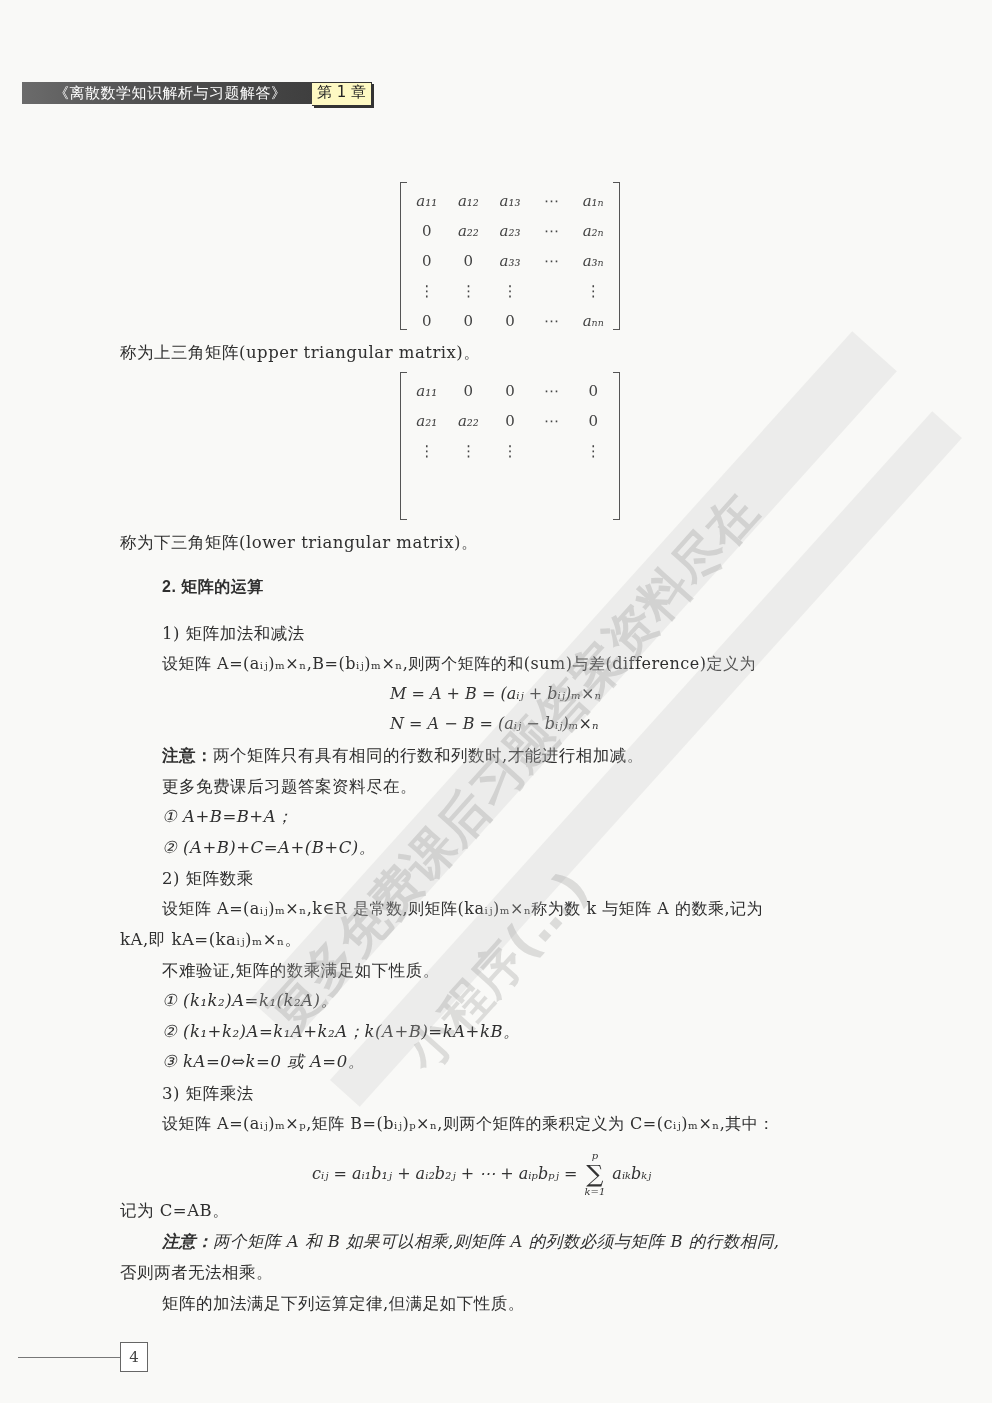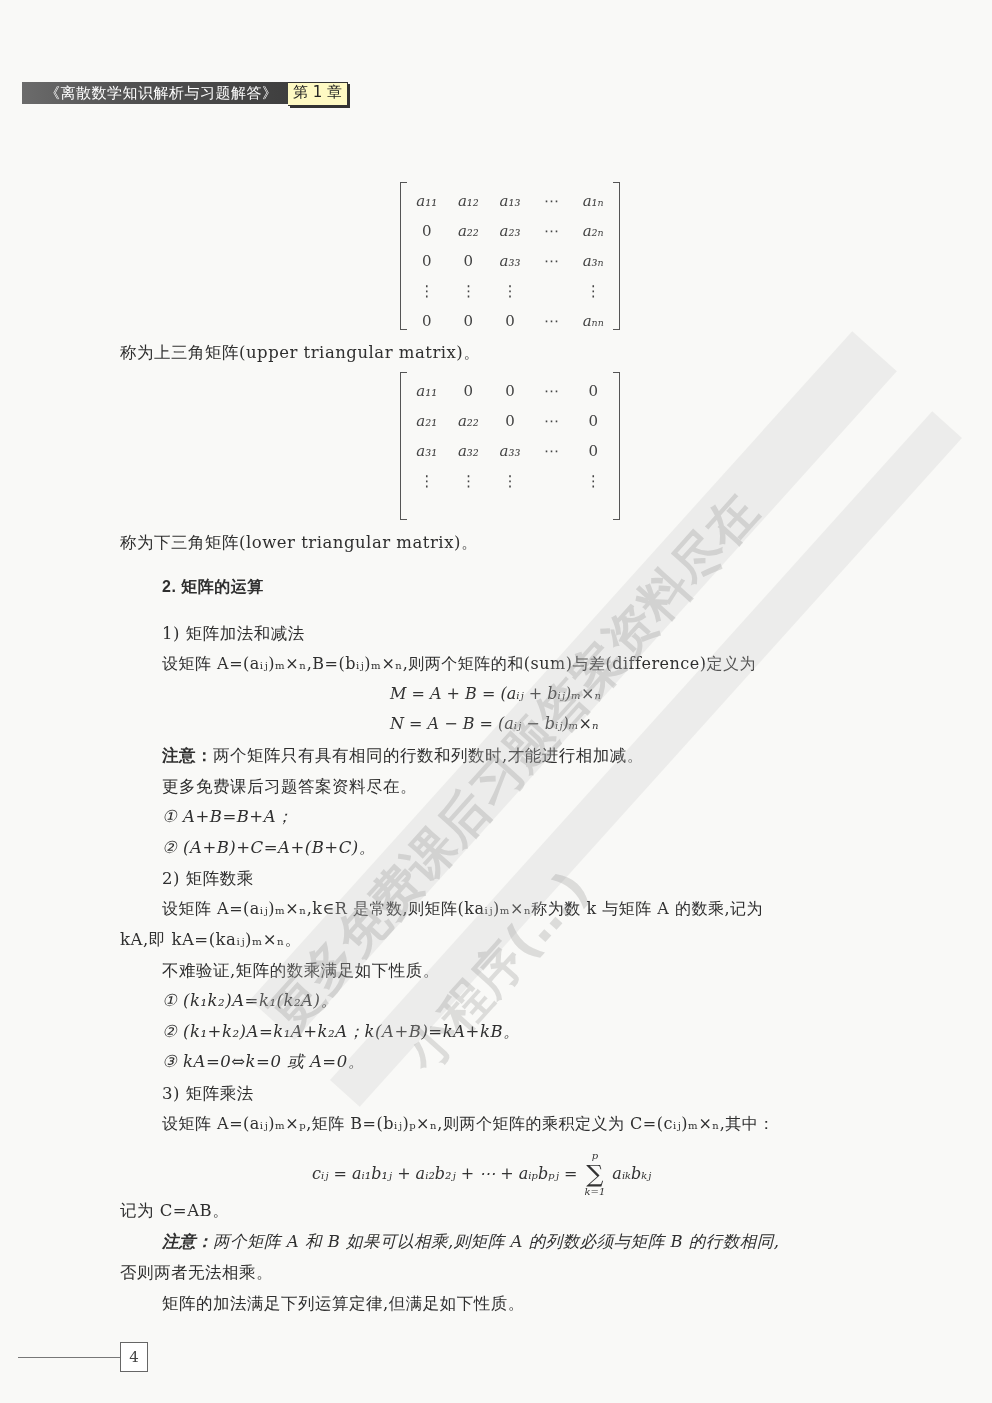--- a/index.html
+++ b/index.html
@@ -1,21 +1,21 @@
 <!DOCTYPE html>
 <html><head>
   <meta charset="utf-8">
   <style>
     * { box-sizing: border-box; margin: 0; padding: 0; }
     html, body { width: 992px; height: 1403px; background: #f9f9f7; overflow: hidden; }
     body { position: relative; font-family: "DejaVu Serif", "Liberation Serif", serif; color: #2a2a2a; }
 
     .header { position: absolute; left: 22px; top: 82px; height: 22px; display: flex; align-items: stretch; }
-    .header-band { width: 266px; background: linear-gradient(to right, #6b6b6b, #525252 40%, #3f3f3f); color: #fff;
-      font-family: "DejaVu Sans", "Liberation Sans", sans-serif; font-size: 15px; line-height: 22px; padding-left: 23px; white-space: nowrap; letter-spacing: 0.5px; }
+    .header-band { width: 290px; background: linear-gradient(to right, #6b6b6b, #525252 40%, #3f3f3f); color: #fff;
+      font-family: "DejaVu Sans", "Liberation Sans", sans-serif; font-size: 15px; line-height: 22px; padding-left: 32px; white-space: nowrap; letter-spacing: 0.5px; }
     .header-chapter { border: 1.5px solid #333; border-left: none; background: #fef9c3; font-family: "DejaVu Sans", "Liberation Sans", sans-serif;
       font-size: 15px; line-height: 19px; padding: 0 5px; margin-top: 0; height: 24px; color: #222; box-shadow: 2px 2px 0 #333; }
 
     .matrix { position: absolute; left: 400px; width: 220px; height: 148px; }
     .matrix .br { position: absolute; top: 0; bottom: 0; width: 7px; border: 1.3px solid #555; }
     .matrix .br.l { left: 0; border-right: none; }
     .matrix .br.r { right: 0; border-left: none; }
     .matrix table { position: absolute; left: 6px; top: 4px; width: 208px; border-collapse: collapse; }
     .matrix td { height: 30px; text-align: center; font-family: "DejaVu Serif", serif; font-style: italic; font-size: 15px; color: #444; width: 20%; }
     .matrix td.up { font-style: normal; }
@@ -104,27 +104,20 @@
           <td class="up">0</td>
         </tr>
     <tr>
           <td>a₂₁</td>
           <td>a₂₂</td>
           <td class="up">0</td>
           <td class="up">⋯</td>
           <td class="up">0</td>
         </tr>
     <tr>
-          <td>a₃₁</td>
-          <td>a₃₂</td>
-          <td>a₃₃</td>
-          <td class="up">⋯</td>
-          <td class="up">0</td>
-        </tr>
-    <tr>
           <td class="up">⋮</td>
           <td class="up">⋮</td>
           <td class="up">⋮</td>
           <td class="up"></td>
           <td class="up">⋮</td>
         </tr>
   </tbody>
     </table>
 </div>
 <div class="line" style="left:120px; top:532px;">称为下三角矩阵(lower triangular matrix)。</div>

